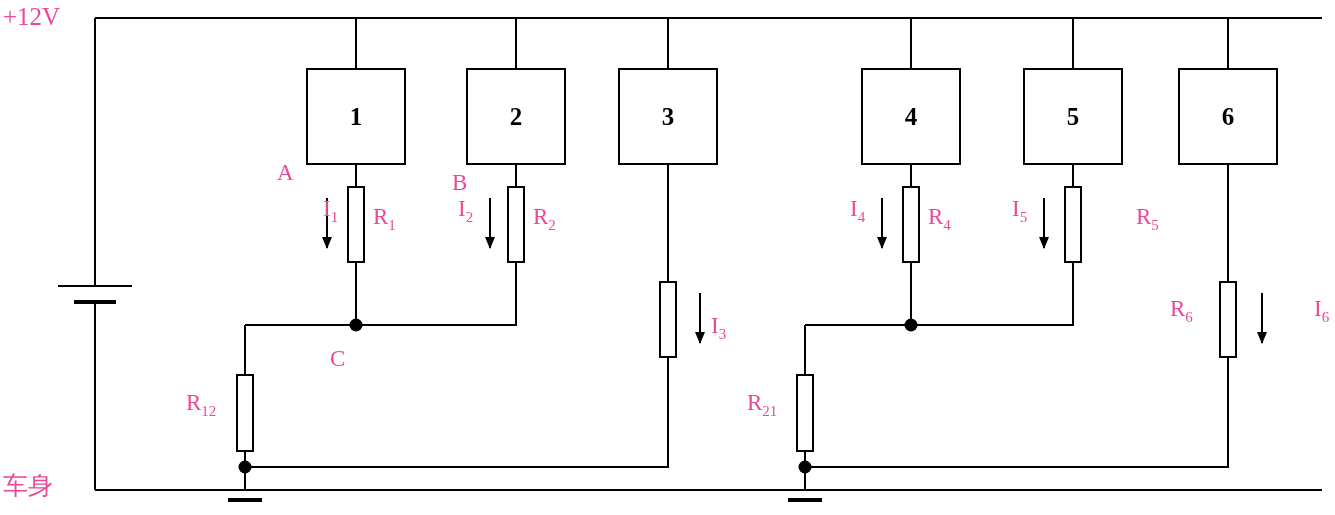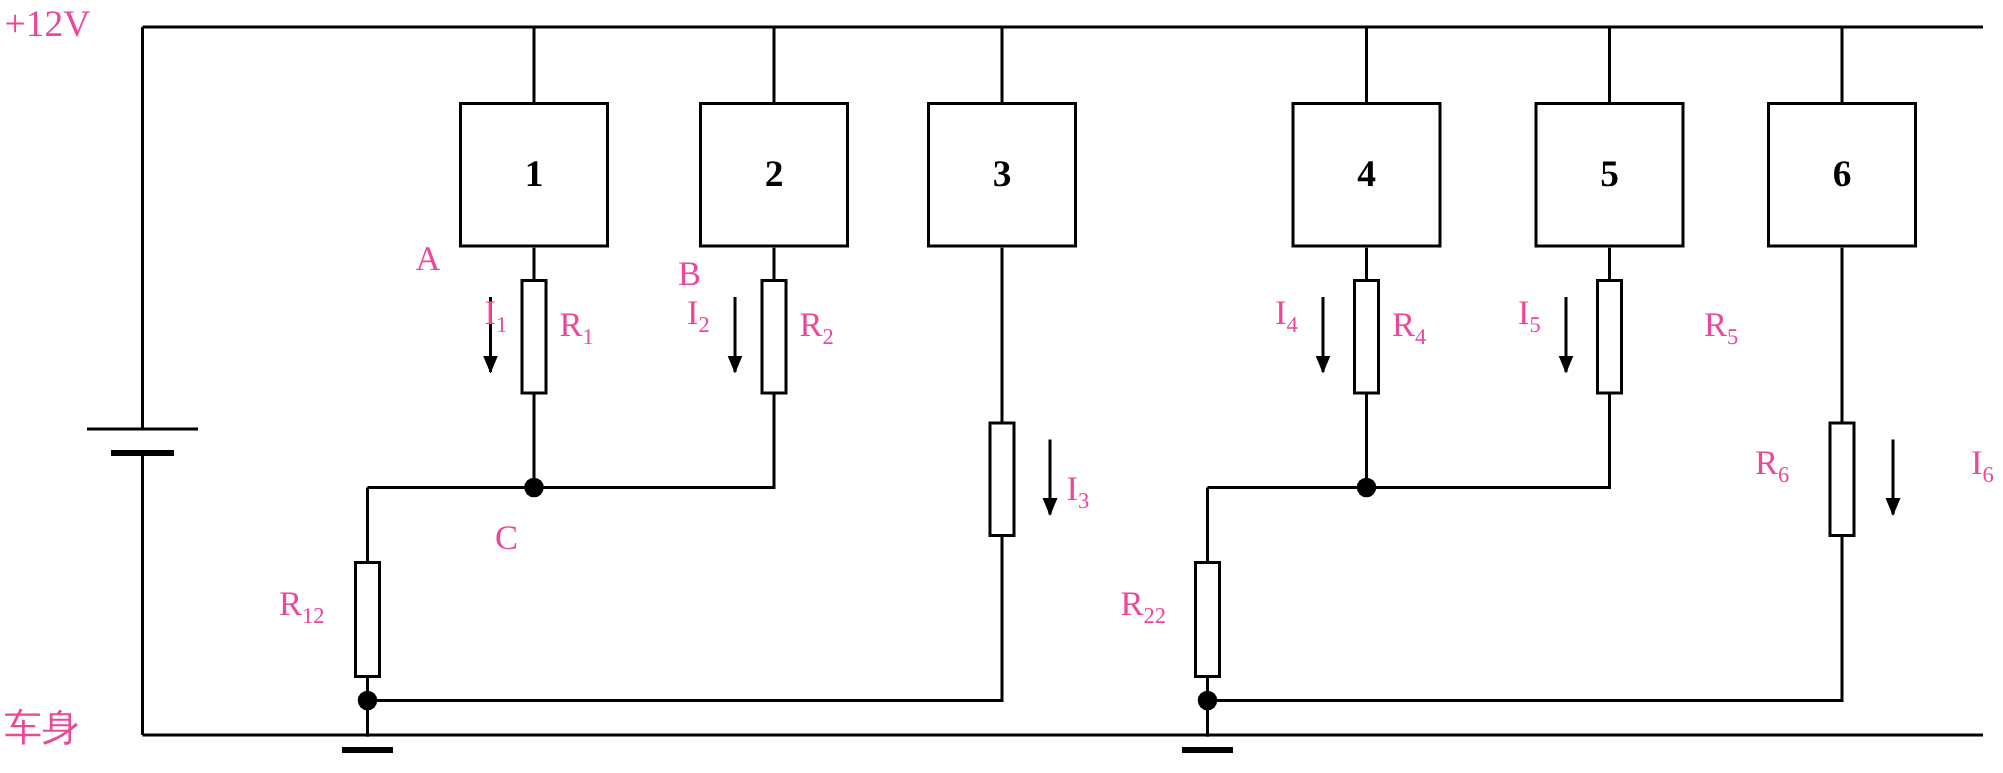--- a/index.html
+++ b/index.html
@@ -141,15 +141,15 @@
   <div class="lbl" style="left:850px;top:196px;font-family:Liberation Serif, serif;"><span>I</span><sub>4</sub></div>
   <div class="lbl" style="left:1012px;top:196px;"><span>I</span><sub>5</sub></div>
   <div class="lbl" style="left:1314px;top:296px;"><span>I</span><sub>6</sub></div>
 
   <div class="lbl" style="left:373px;top:204px;"><span>R</span><sub>1</sub></div>
   <div class="lbl" style="left:533px;top:204px;"><span>R</span><sub>2</sub></div>
   <div class="lbl" style="left:928px;top:204px;"><span>R</span><sub>4</sub></div>
   <div class="lbl" style="left:1136px;top:204px;"><span>R</span><sub>5</sub></div>
   <div class="lbl" style="left:1170px;top:296px;"><span>R</span><sub>6</sub></div>
   <div class="lbl" style="left:186px;top:390px;"><span>R</span><sub>12</sub></div>
-  <div class="lbl" style="left:747px;top:390px;"><span>R</span><sub>22</sub></div>
+  <div class="lbl" style="left:747px;top:390px;"><span>R</span><sub>21</sub></div>
 
 </div>
 
 </body></html>

